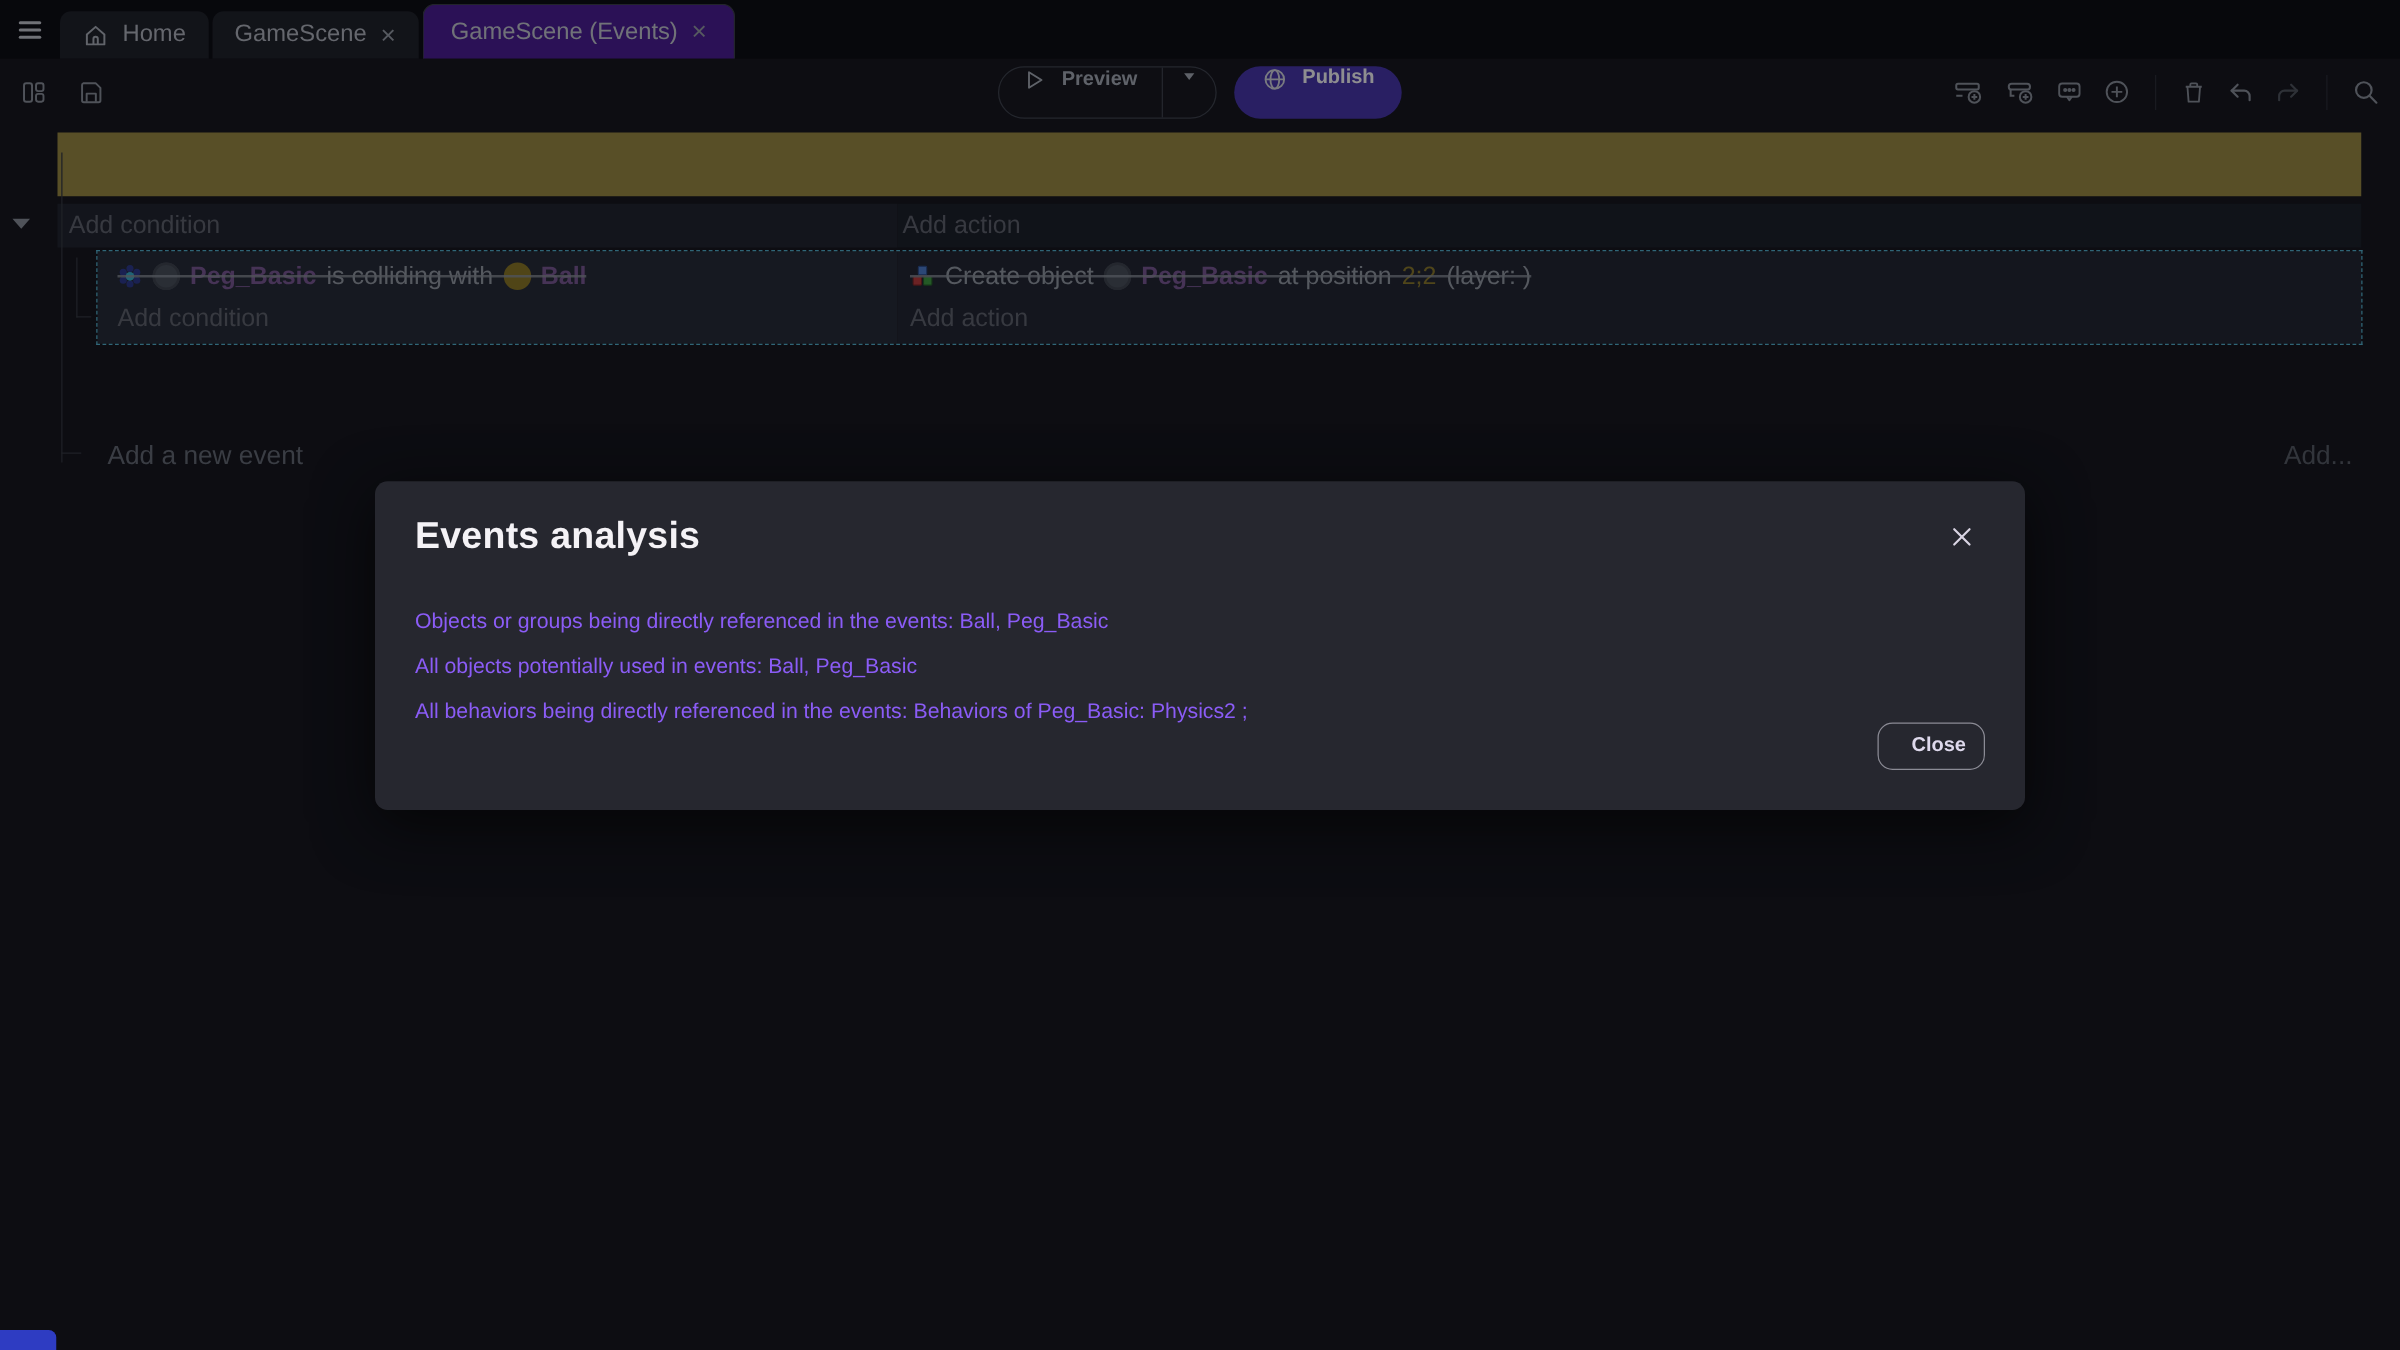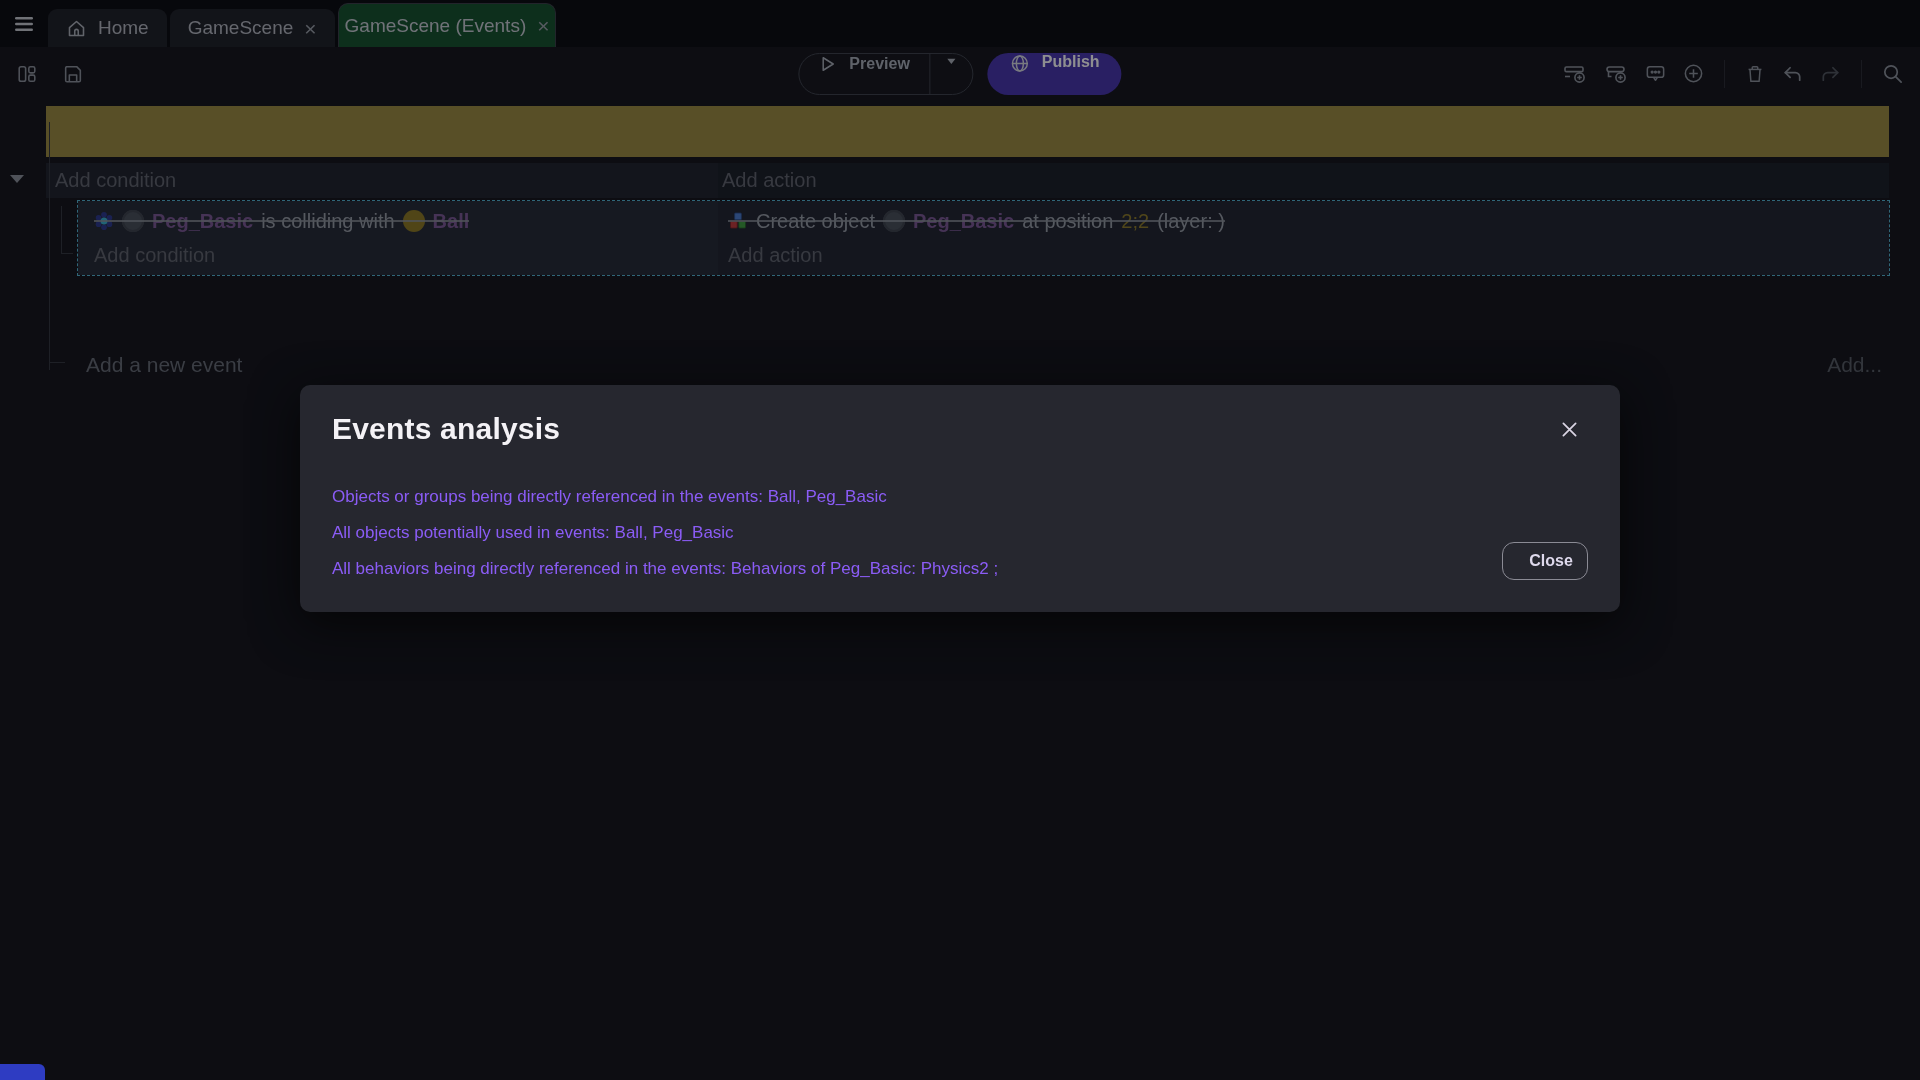--- a/index.html
+++ b/index.html
@@ -23,23 +23,23 @@
     color:#c8ccd2; cursor:pointer; background:none; border:none;
   }
   .tab {
     height:38px; display:flex; align-items:center; gap:11px;
     padding:0 18px; margin-right:3px;
     background:#1e2127; color:#b4b8c0; font-size:19px;
     border-radius:9px 9px 0 0; cursor:pointer;
   }
   .tab .tab-close { color:#9aa0a8; font-size:21px; line-height:1; background:none; border:none; cursor:pointer; font-family:inherit; }
   .tab.active {
-    height:44px; background:#14532d;
+    height:44px; background:#4c1d95;
     border:1px solid #3b3f47; border-bottom:none;
-    color:#c9cdd4; padding:0 6px; border-radius:10px 10px 0 0;
+    color:#c9cdd4; padding:0 22px; border-radius:10px 10px 0 0;
   }
   .tab-icon { color:#aeb3bb; }
 
   
   .toolbar {
     height:53px; display:flex; align-items:center; position:relative;
     background:#14151a; padding:0 14px;
   }
   .tool-left { display:flex; align-items:center; gap:20px; color:#9aa0a8; }
   .icon-btn { background:none; border:none; color:#8d939c; cursor:pointer; padding:2px; display:flex; align-items:center; }
@@ -103,21 +103,21 @@
   .newevent-row {
     margin:0 22px 0 86px; display:flex; justify-content:space-between; align-items:center;
     position:absolute; top:250px; left:0; right:0; height:30px;
   }
   .link-newevent { color:#676c75; font-size:21px; cursor:pointer; }
   .link-addmore  { color:#585d65; font-size:21px; cursor:pointer; }
 
   
   .overlay { position:fixed; inset:0; background:rgba(4,5,9,0.45); }
   .modal {
-    position:fixed; left:300px; top:385px; width:1320px; height:227px;
+    position:fixed; left:300px; top:385px; width:1320px; height:263px;
     background:#26272f; border-radius:10px;
     box-shadow:0 12px 48px rgba(0,0,0,0.65);
     padding:27px 32px;
   }
   .modal-title { font-size:30px; font-weight:bold; color:#f4f2f6; letter-spacing:0.2px; }
   .modal-close {
     position:absolute; right:36px; top:30px; background:none; border:none;
     color:#d9d4e3; cursor:pointer; padding:4px;
   }
   .modal-body { margin-top:33px; }

